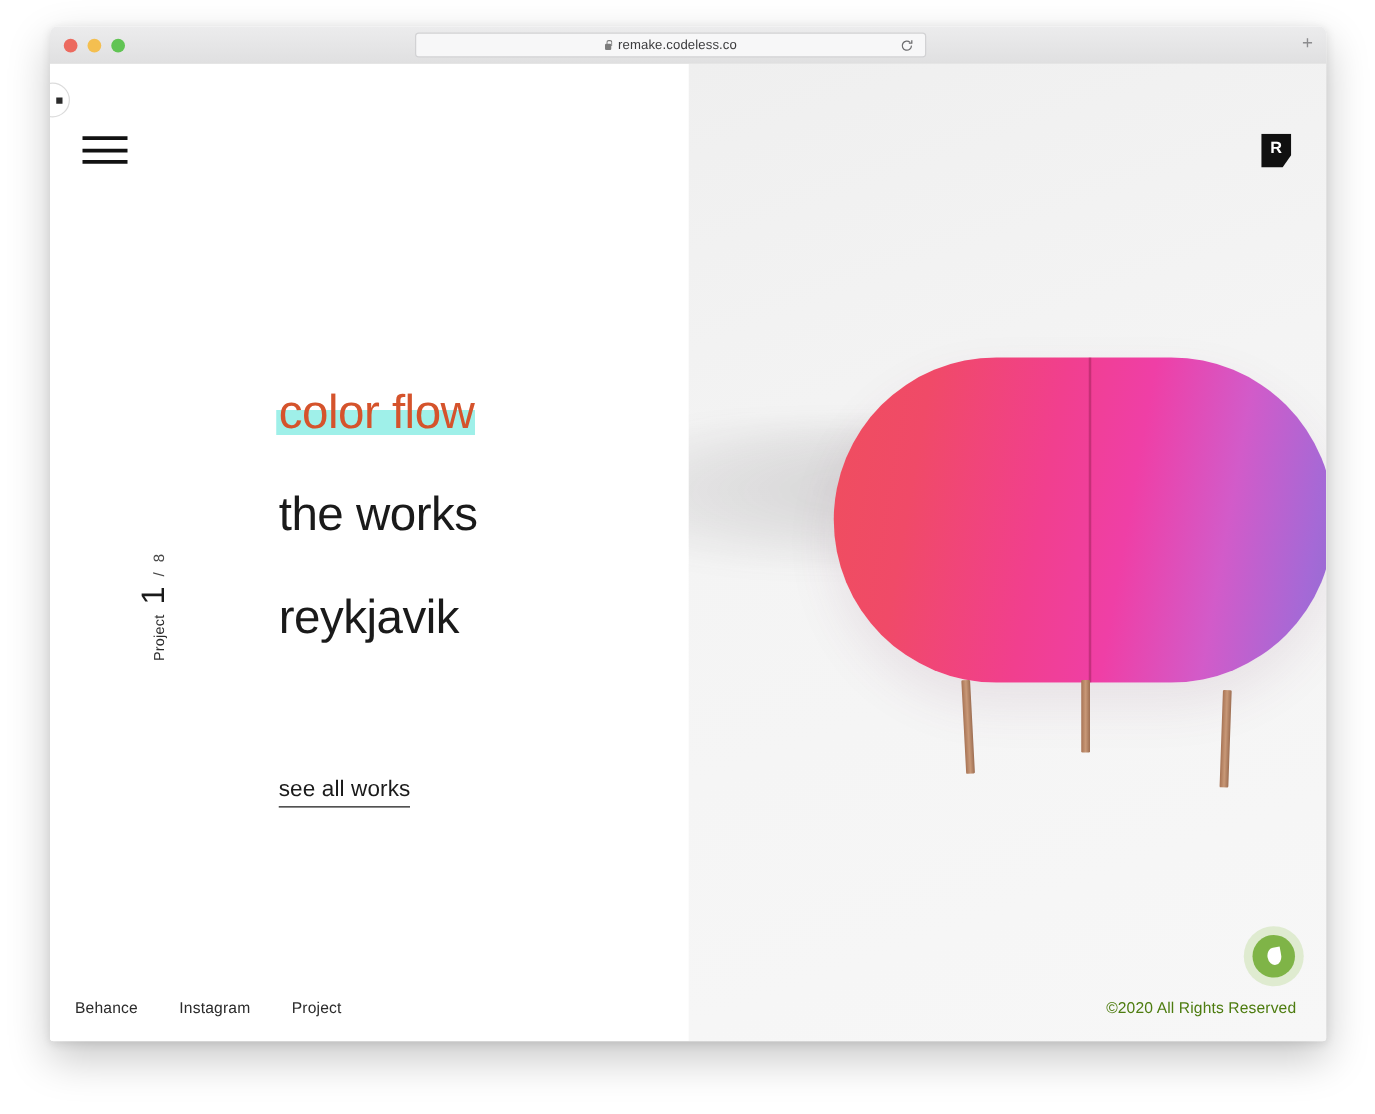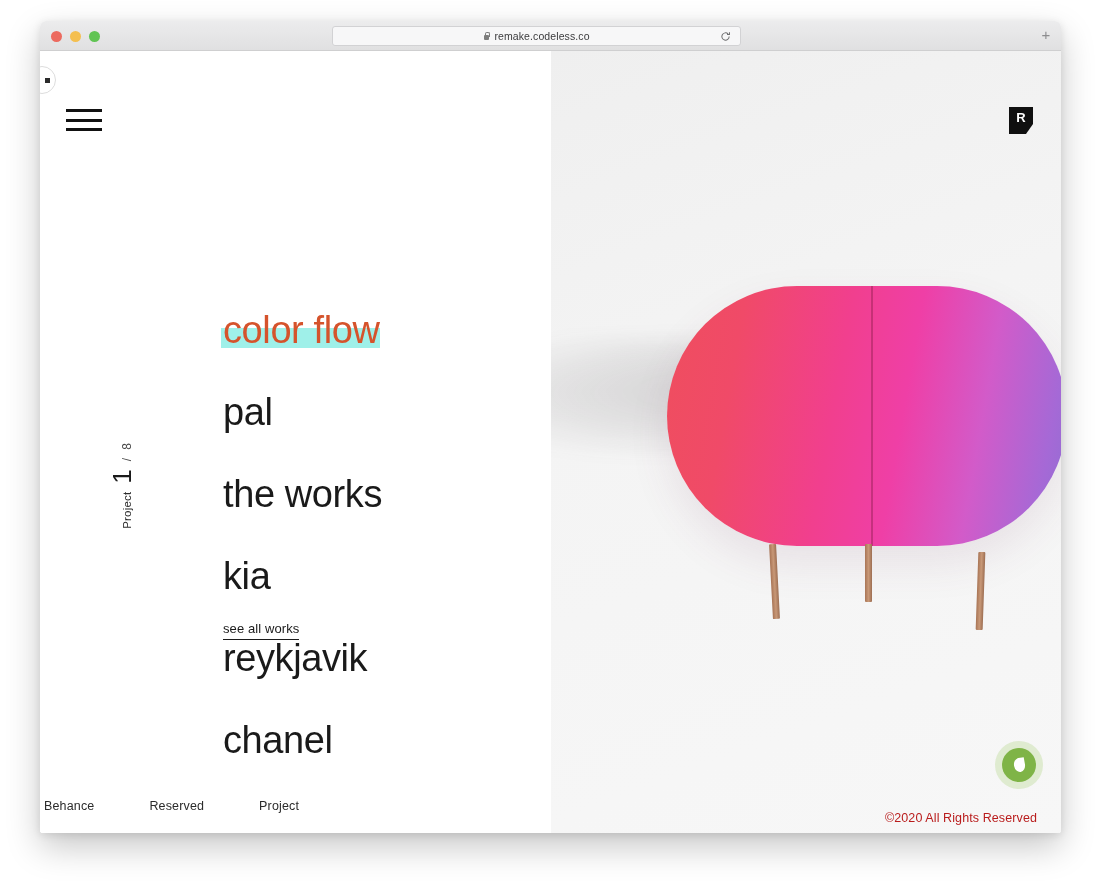--- a/index.html
+++ b/index.html
@@ -269,50 +269,50 @@
     height: 20px;
     background: var(--highlight, #9ff0e9);
     z-index: 1;
   }
 
   
   .see-all {
     position: absolute;
     left: 183px;
     top: 570px;
-    font-size: 13px;
+    font-size: 18px;
     color: #1a1a1a;
     border-bottom: 1px solid #1a1a1a;
     padding-bottom: 3px;
     cursor: pointer;
     letter-spacing: 0.1px;
   }
 
   
   .footer-left {
     position: absolute;
-    left: 4px;
+    left: 20px;
     bottom: 20px;
     display: flex;
-    gap: 55px;
+    gap: 33px;
   }
   .footer-left a {
     font-size: 12.5px;
     color: #2b2b2b;
     text-decoration: none;
     letter-spacing: 0.15px;
     cursor: pointer;
   }
 
   .footer-right {
     position: absolute;
     right: 24px;
-    bottom: 8px;
+    bottom: 20px;
     font-size: 12.5px;
-    color: #b91c1c;
+    color: #4d7c0f;
     letter-spacing: 0.1px;
   }
 
   
   .logo {
     position: absolute;
     right: 28px;
     top: 56px;
     width: 24px;
     height: 27px;
@@ -470,41 +470,32 @@
             <span class="counter-total">8</span>
           </div>
         </div>
 
         <div class="headline">
           <div class="line active" style="--accent: #d5532c; --highlight: #9ff0e9;">
             <span class="hl-bar"></span>
             <span class="hl-text">color flow</span>
           </div>
           <div class="line">
-            <span>pal</span>
-          </div>
-          <div class="line">
             <span>the works</span>
-          </div>
-          <div class="line">
-            <span>kia</span>
           </div>
           <div class="line">
             <span>reykjavik</span>
           </div>
-          <div class="line">
-            <span>chanel</span>
-          </div>
         </div>
 
         <div class="see-all">see all works</div>
 
         <div class="footer-left">
           <a>Behance</a>
-          <a>Reserved</a>
+          <a>Instagram</a>
           <a>Project</a>
         </div>
       </div>
 
       <div class="pane-right">
 
         <div class="photo">
           <div class="shadow-blob"></div>
           <div class="cabinet-wrap">
             <div class="cabinet-side"></div>

